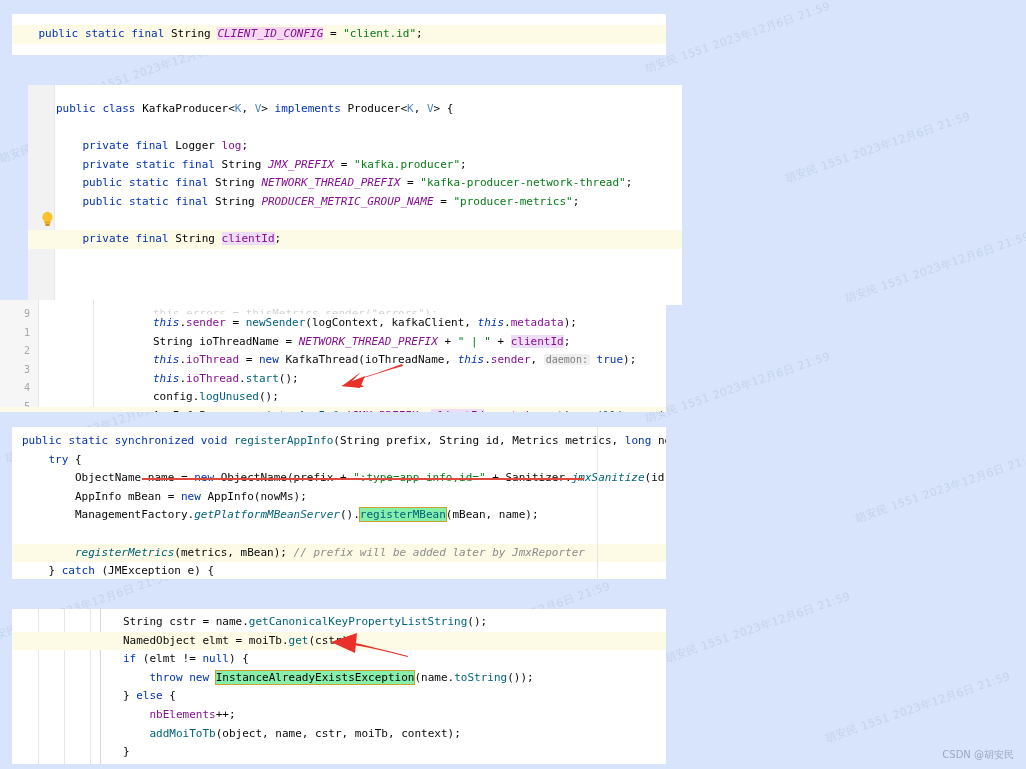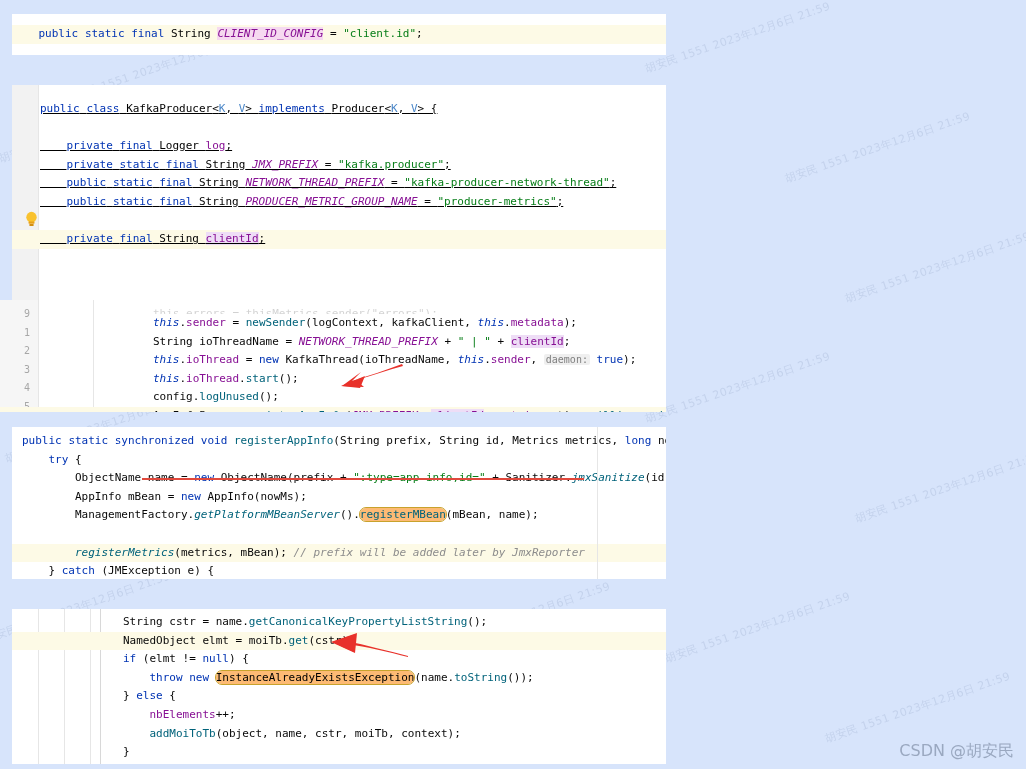--- a/index.html
+++ b/index.html
@@ -91,41 +91,41 @@
   .mth     { color: #00627a; }
   .mthi    { color: #00627a; font-style: italic; }
   .cmt     { color: #8c8c8c; font-style: italic; }
   .plain   { color: #080808; }
   .thiskw  { color: #0033b3; font-style: italic; }
   .param   { color: #4a86c8; }
 
   
   .pinkbg   { background: #f6d9f0; }
   .lilacbg  { background: #eeddf6; }
-  .yellowbg { background: #fdba74; outline: 1px solid #c8a22c; border-radius: 6px; }
+  .yellowbg { background: #86efac; outline: 1px solid #c8a22c; }
   .hintbg   { background: #efefef; color: #7f7f7f; font-size: 10px; padding: 0 2px; border-radius: 2px; }
 
   
   .redline {
     position: absolute;
     height: 1.5px;
     background: #e0483c;
     z-index: 30;
   }
   .arrow { position: absolute; z-index: 40; }
 
   .lightbulb { position: absolute; z-index: 25; }
 
   
   #csdn {
     position: absolute;
     right: 12px;
     bottom: 7px;
     font-family: "DejaVu Sans", sans-serif;
-    font-size: 16px;
+    font-size: 10px;
     color: #9aa8c0;
     z-index: 60;
   }
 </style>
 </head>
 <body>
 
 <div id="wm-layer">
   <span class="wm" style="left:-6px;  top:120px;">胡安民 1551 2023年12月6日 21:59</span>
   <span class="wm" style="left:60px;  top:60px;">胡安民 1551 2023年12月6日 21:59</span>
@@ -144,21 +144,21 @@
   <span class="wm" style="left:660px; top:620px;">胡安民 1551 2023年12月6日 21:59</span>
   <span class="wm" style="left:820px; top:700px;">胡安民 1551 2023年12月6日 21:59</span>
   <span class="wm" style="left:280px; top:710px;">胡安民 1551 2023年12月6日 21:59</span>
   <span class="wm" style="left:60px;  top:300px;">胡安民 1551 2023年12月6日 21:59</span>
 </div>
 
 <div class="panel" id="panel-1" style="left:12px; top:14px; width:654px; height:41px;">
   <div class="code" id="code-1" style="padding-top:11px;"><div class="ln hl" style="margin-left: 0px; padding-left: 0px; margin-right: -20px; padding-right: 20px;"><span class="plain">    </span><span class="kw">public</span><span class="plain"> </span><span class="kw">static</span><span class="plain"> </span><span class="kw">final</span><span class="plain"> </span><span class="type">String</span><span class="plain"> </span><span class="cnst pinkbg">CLIENT_ID_CONFIG</span><span class="plain"> = </span><span class="str">"client.id"</span><span class="plain">;</span></div></div>
 </div>
 
-<div class="panel" id="panel-2" style="left:12px; top:85px; width:654px; height:220px;text-decoration:underline;">
+<div class="panel" id="panel-2" style="left:28px; top:85px; width:654px; height:220px;">
   <div class="gutter" style="left:0; width:26px; background:#f2f2f2;"></div>
   <div class="gutter-line" style="left:26px;"></div>
   <div class="code" id="code-2" style="padding-left:28px; padding-top:6px;"><div class="ln" style="opacity: 0.18; height: 9px; overflow: hidden;"><span class="plain"></span></div><div class="ln"><span class="kw">public</span><span class="plain"> </span><span class="kw">class</span><span class="plain"> </span><span class="type">KafkaProducer</span><span class="plain">&lt;</span><span class="param">K</span><span class="plain">, </span><span class="param">V</span><span class="plain">&gt; </span><span class="kw">implements</span><span class="plain"> </span><span class="type">Producer</span><span class="plain">&lt;</span><span class="param">K</span><span class="plain">, </span><span class="param">V</span><span class="plain">&gt; {</span></div><div class="ln"><span class="plain"></span></div><div class="ln"><span class="plain">    </span><span class="kw">private</span><span class="plain"> </span><span class="kw">final</span><span class="plain"> </span><span class="type">Logger</span><span class="plain"> </span><span class="fieldp">log</span><span class="plain">;</span></div><div class="ln"><span class="plain">    </span><span class="kw">private</span><span class="plain"> </span><span class="kw">static</span><span class="plain"> </span><span class="kw">final</span><span class="plain"> </span><span class="type">String</span><span class="plain"> </span><span class="cnst">JMX_PREFIX</span><span class="plain"> = </span><span class="str">"kafka.producer"</span><span class="plain">;</span></div><div class="ln"><span class="plain">    </span><span class="kw">public</span><span class="plain"> </span><span class="kw">static</span><span class="plain"> </span><span class="kw">final</span><span class="plain"> </span><span class="type">String</span><span class="plain"> </span><span class="cnst">NETWORK_THREAD_PREFIX</span><span class="plain"> = </span><span class="str">"kafka-producer-network-thread"</span><span class="plain">;</span></div><div class="ln"><span class="plain">    </span><span class="kw">public</span><span class="plain"> </span><span class="kw">static</span><span class="plain"> </span><span class="kw">final</span><span class="plain"> </span><span class="type">String</span><span class="plain"> </span><span class="cnst">PRODUCER_METRIC_GROUP_NAME</span><span class="plain"> = </span><span class="str">"producer-metrics"</span><span class="plain">;</span></div><div class="ln"><span class="plain"></span></div><div class="ln hl" style="margin-left: -28px; padding-left: 28px; margin-right: -20px; padding-right: 20px;"><span class="plain">    </span><span class="kw">private</span><span class="plain"> </span><span class="kw">final</span><span class="plain"> </span><span class="type">String</span><span class="plain"> </span><span class="fieldp lilacbg">clientId</span><span class="plain">;</span></div></div>
 
   <div class="lightbulb" style="left:12px; top:126px;">
     <svg width="15" height="17" viewBox="0 0 15 17" aria-hidden="true">
       <ellipse cx="7.5" cy="6.2" rx="5.2" ry="5.4" fill="#f9c22e"></ellipse>
       <rect x="4.6" y="10.6" width="5.8" height="2.2" rx="0.6" fill="#e8a11b"></rect>
       <rect x="5.3" y="13.1" width="4.4" height="1.8" rx="0.6" fill="#d38f12"></rect>
     </svg>

